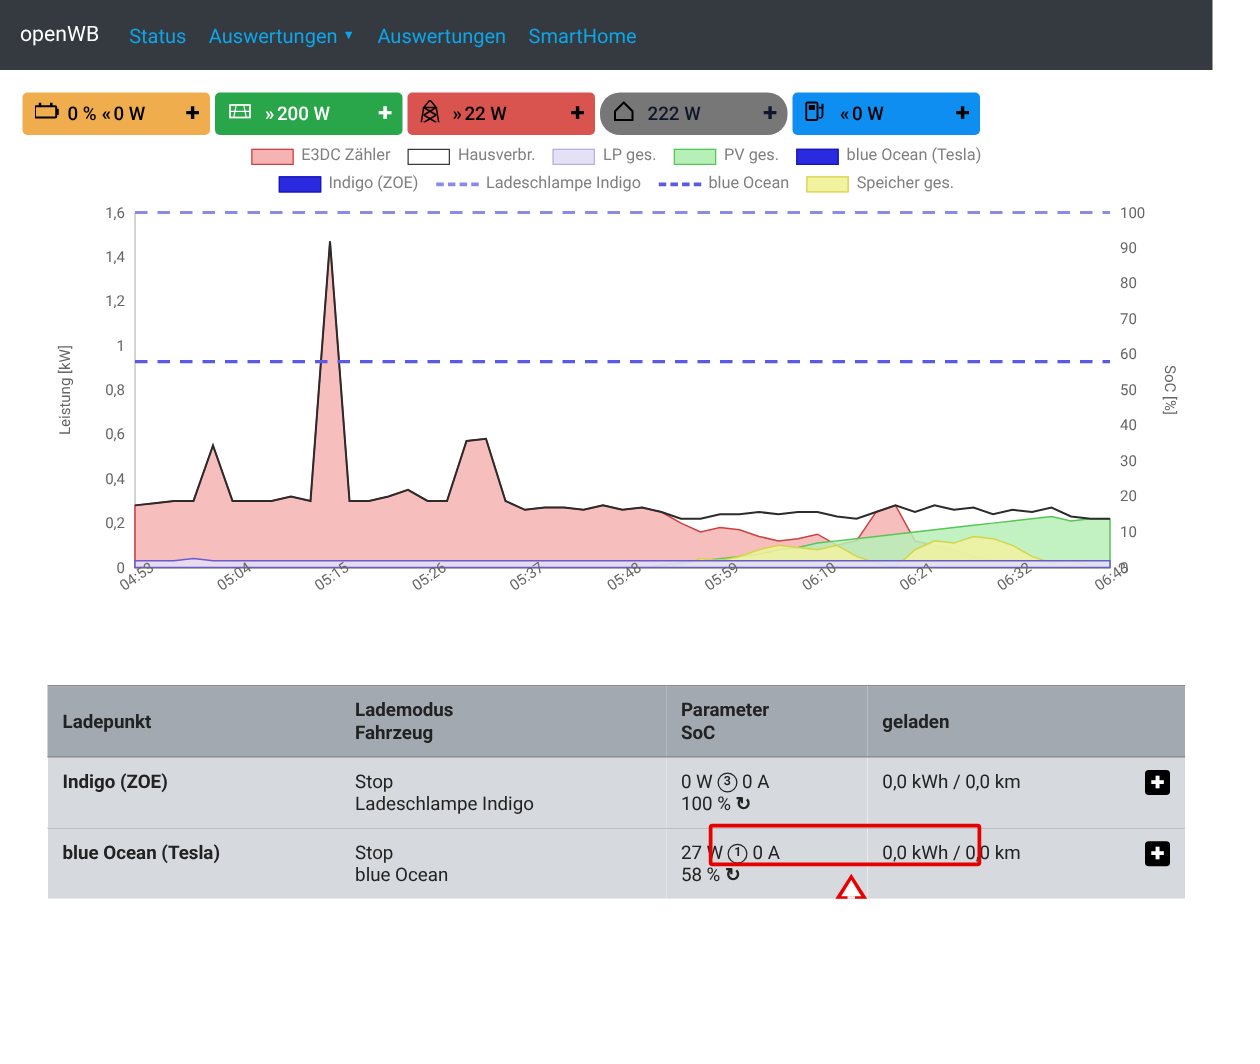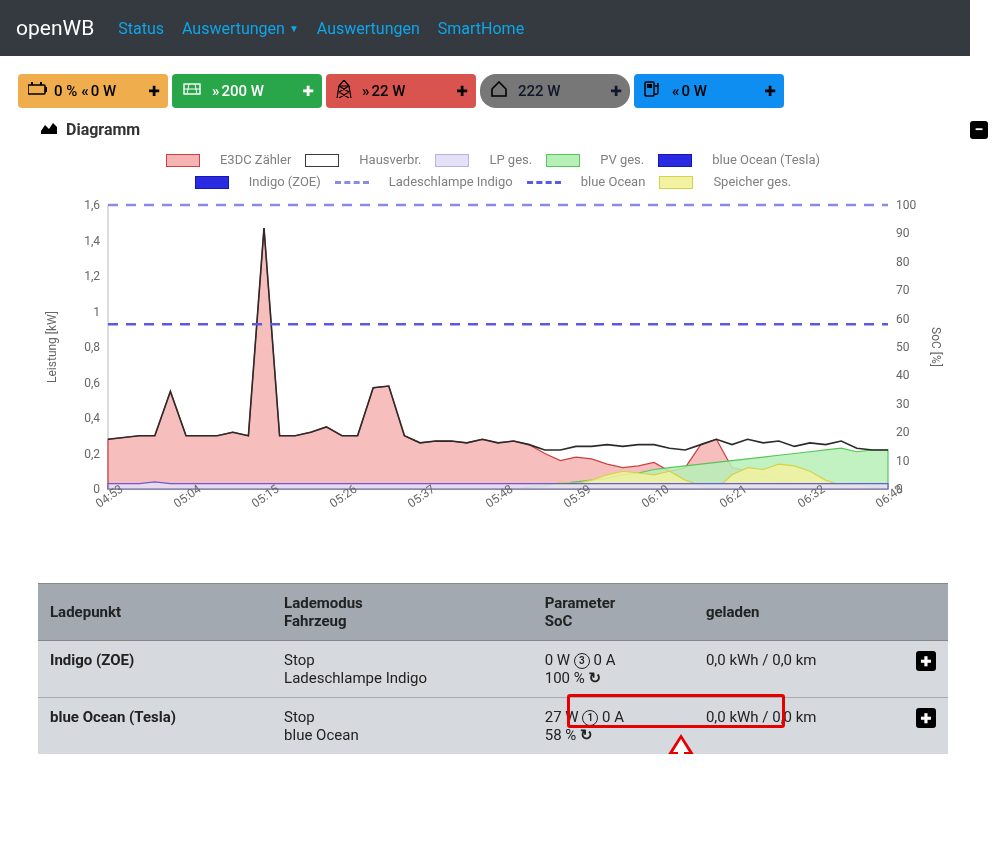--- a/index.html
+++ b/index.html
@@ -1,19 +1,19 @@
 <!DOCTYPE html>
 <html><head>
 <meta charset="utf-8">
 <style>
   * { box-sizing: border-box; margin: 0; padding: 0; }
   body { font-family: -apple-system, BlinkMacSystemFont, "Segoe UI", Roboto, Arial, sans-serif; font-size: 14px; color: #333; background: #fff; width: 1008px; }
   
   .navbar { background: #343a40; color: #fff; height: 56px; display: flex; align-items: center; padding: 0 16px; width: 970px; }
-  .navbar .brand { font-size: 21px; font-weight: 400; color: #fff; margin-right: 24px; }
+  .navbar .brand { font-size: 17px; font-weight: 400; color: #fff; margin-right: 24px; }
   .navbar .nav-item { color: #0ea5e9; font-size: 16px; margin-right: 18px; cursor: pointer; display: flex; align-items: center; }
   .navbar .nav-item .caret { margin-left: 4px; font-size: 10px; }
   
   .tiles { display: flex; margin: 18px 0 6px 18px; gap: 0; }
   .tile { display: flex; align-items: center; padding: 6px 10px; font-size: 15px; font-weight: 500; border-radius: 4px; margin-right: 4px; position: relative; min-width: 150px; }
   .tile .plus { position: absolute; right: 8px; top: 50%; transform: translateY(-50%); font-size: 14px; }
   .tile svg { margin-right: 6px; }
   .tile .arrows { margin: 0 4px; font-weight: 700; letter-spacing: -2px; }
   .t-yellow { background: #f0ad4e; color: #000; }
   .t-green  { background: #29a54a; color: #fff; }
@@ -22,21 +22,21 @@
   .t-blue   { background: #0d8ef0; color: #000; }
   
   .panel { margin: 4px 18px 0 38px; }
   .panel-head { display: flex; align-items: center; font-weight: 700; font-size: 16px; padding: 6px 2px; }
   .panel-head .spacer { flex: 1; }
   .panel-head .minus-icon { width: 18px; height: 18px; background: #000; color: #fff; border-radius: 3px; display: flex; align-items: center; justify-content: center; font-weight: 700; }
   
   .chart-wrap { position: relative; width: 910px; height: 420px; margin-top: 4px; }
   .legend { text-align: center; font-size: 13px; color: #808080; line-height: 22px; }
   .legend .row { display: flex; justify-content: center; flex-wrap: wrap; gap: 14px; }
-  .leg-item { display: inline-flex; align-items: center; gap: 20px; }
+  .leg-item { display: inline-flex; align-items: center; gap: 6px; }
   .leg-box { width: 34px; height: 13px; border: 1px solid transparent; display: inline-block; }
   .leg-dash { width: 34px; height: 0; border-top: 3px dashed; display: inline-block; }
   .plot { position: relative; width: 100%; height: 300px; margin-top: 6px; }
   .plot svg { width: 100%; height: 100%; }
   
   .cp-table { margin: 14px 18px 0 38px; width: 910px; border-collapse: collapse; font-size: 15px; }
   .cp-table th { background: #a2a9b1; text-align: left; font-weight: 700; padding: 10px 12px; color: #222; border-top: 1px solid #888; border-bottom: 1px solid #888; }
   .cp-table td { background: #d6d9dd; padding: 10px 12px; border-top: 1px solid #aaa; vertical-align: top; color: #222; position: relative; }
   .cp-table td.name { font-weight: 700; }
   .cp-table .sub { color: #222; }
@@ -127,30 +127,20 @@
           <line x1="14" y1="3" x2="14" y2="6" stroke="#000" stroke-width="1.6"></line>
         </svg>
     </span>
     <span class="arrows">«</span>
     <span>0 W</span>
     <span class="plus">✚</span>
   </div>
 </div>
 
 <div class="panel">
-  <div class="panel-head">
-    <span style="margin-right:8px">
-      <svg width="18" height="14" viewBox="0 0 18 14">
-          <path d="M1 13 L1 1 M1 13 L17 13 M1 10 L5 4 L9 8 L13 2 L17 6 L17 13 L1 13 Z" fill="#000"></path>
-        </svg>
-    </span>
-    <span>Diagramm</span>
-    <span class="spacer"></span>
-    <span class="minus-icon">−</span>
-  </div>
 
   <div class="chart-wrap">
     <div class="legend" id="legend">
         <div class="row">
           <span class="leg-item">
             <span class="leg-box" style="background: rgb(246, 179, 179); border-color: rgb(204, 64, 64);"></span>
             <span>E3DC Zähler</span>
           </span>
           <span class="leg-item">
             <span class="leg-box" style="background: rgb(255, 255, 255); border-color: rgb(58, 58, 58);"></span>

